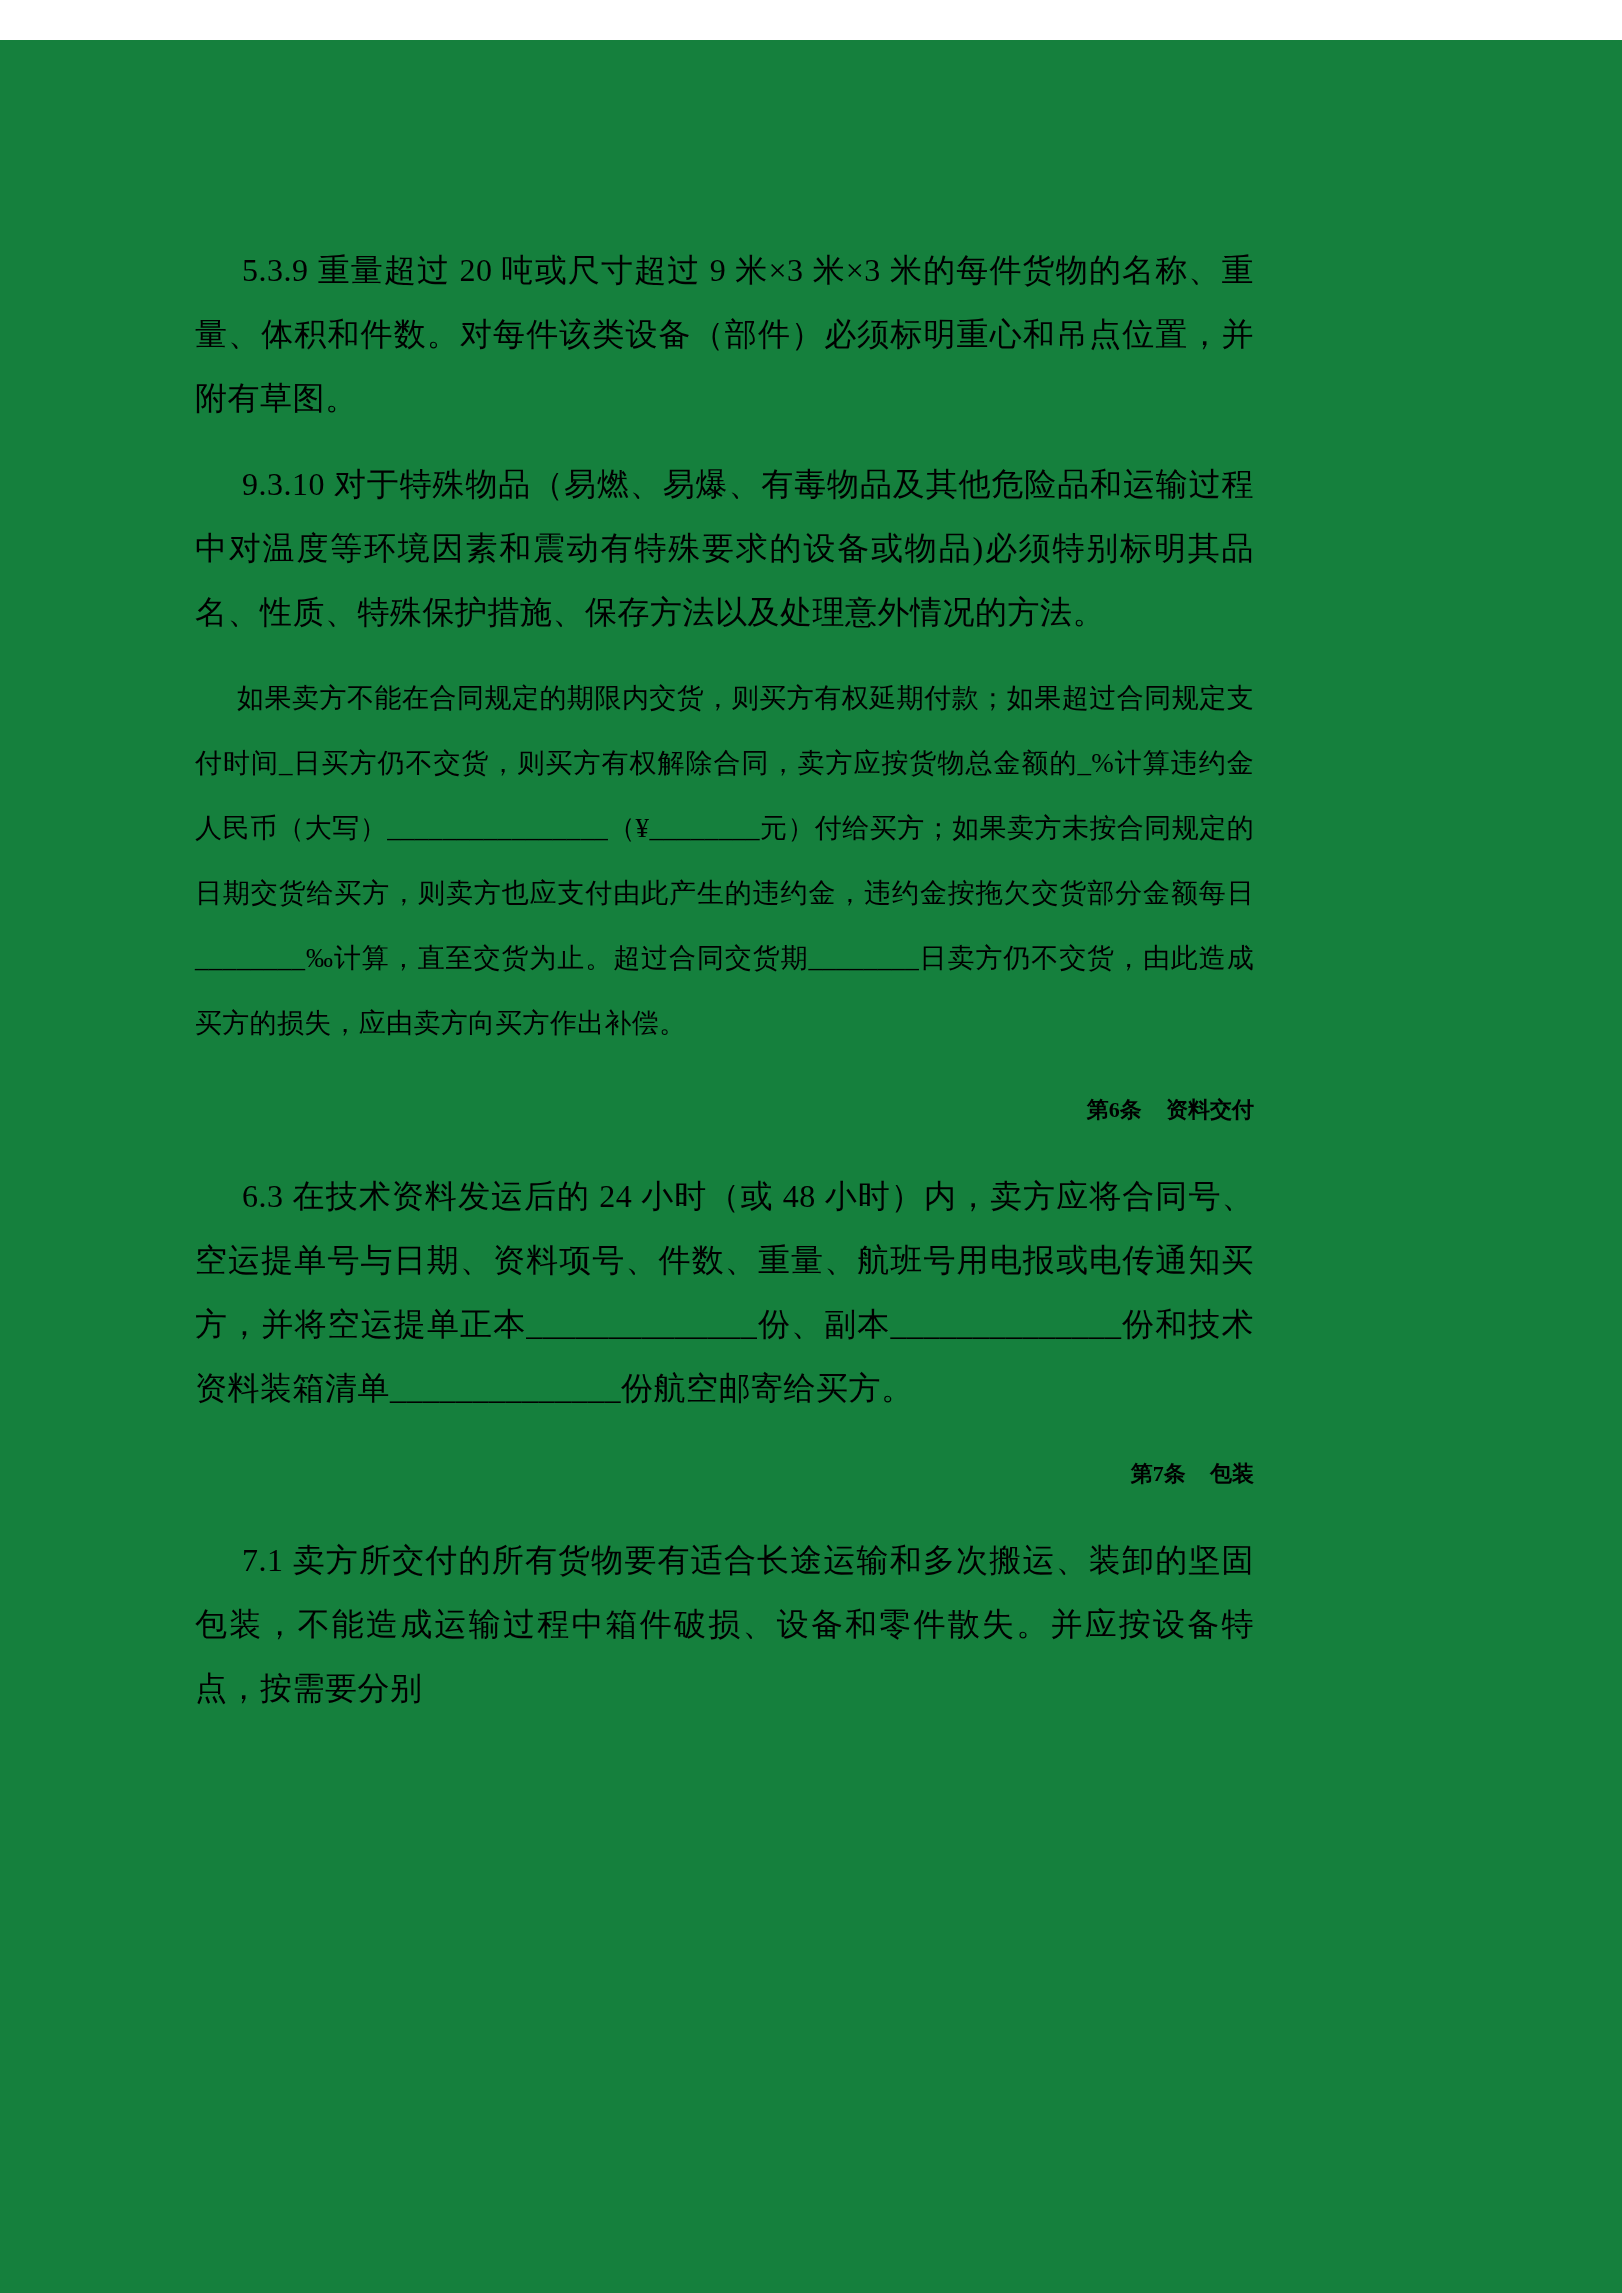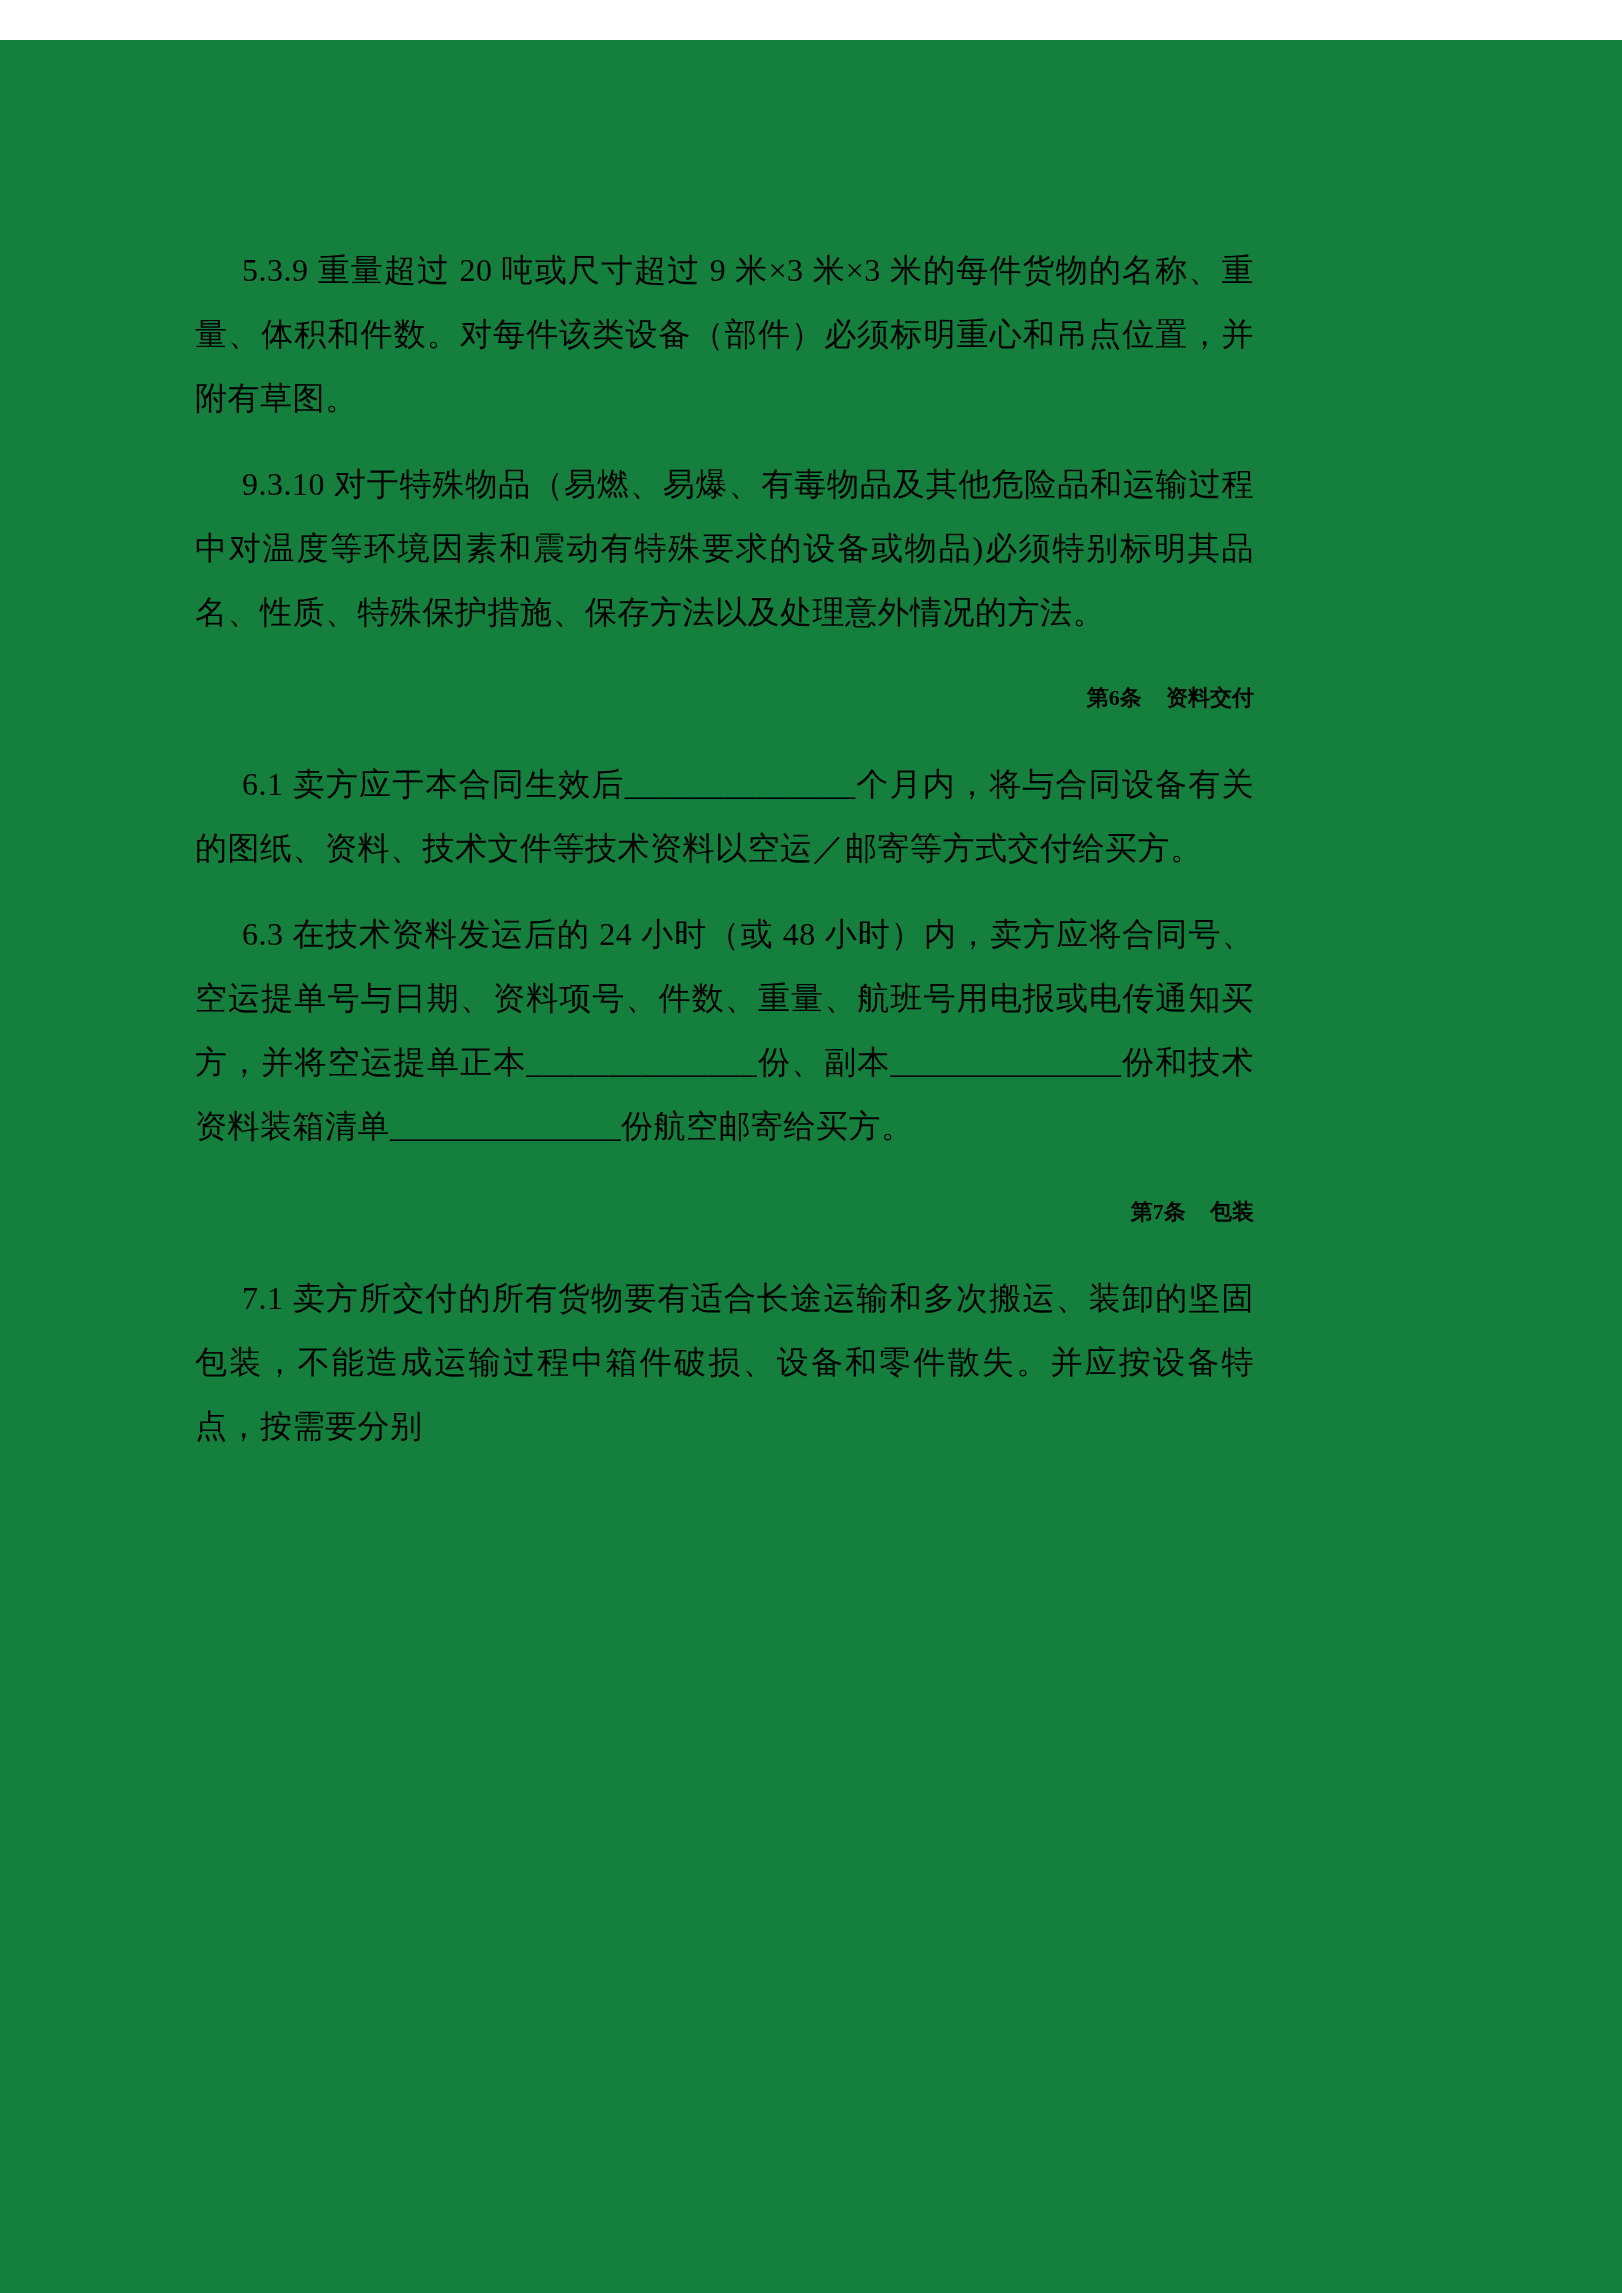--- a/index.html
+++ b/index.html
@@ -64,26 +64,26 @@
 <body>
 
 <div class="page">
   <div class="content">
 
     <p class="body">5.3.9 重量超过 20 吨或尺寸超过 9 米×3 米×3 米的每件货物的名称、重量、体积和件数。对每件该类设备（部件）必须标明重心和吊点位置，并附有草图。</p>
 
     <p class="body">9.3.10 对于特殊物品（易燃、易爆、有毒物品及其他危险品和运输过程中对温度等环境因素和震动有特殊要求的设备或物品)必须特别标明其品名、性质、特殊保护措施、保存方法以及处理意外情况的方法。</p>
 
 
+    <p class="small">如果卖方不能在合同规定的期限内交货，则买方有权延期付款；如果超过合同规定支付时间_日买方仍不交货，则买方有权解除合同，卖方应按货物总金额的_%计算违约金人民币（大写）________________（¥________元）付给买方；如果卖方未按合同规定的日期交货给买方，则卖方也应支付由此产生的违约金，违约金按拖欠交货部分金额每日________‰计算，直至交货为止。超过合同交货期________日卖方仍不交货，由此造成买方的损失，应由卖方向买方作出补偿。</p>
 
     <p class="heading">
       <span class="article-num">第6条</span><span class="article-title">资料交付</span>
     </p>
 
-    <p class="body">6.1 卖方应于本合同生效后______________个月内，将与合同设备有关的图纸、资料、技术文件等技术资料以空运／邮寄等方式交付给买方。</p>
 
 
     <p class="body">6.3 在技术资料发运后的 24 小时（或 48 小时）内，卖方应将合同号、空运提单号与日期、资料项号、件数、重量、航班号用电报或电传通知买方，并将空运提单正本______________份、副本______________份和技术资料装箱清单______________份航空邮寄给买方。</p>
 
     <p class="heading">
       <span class="article-num">第7条</span><span class="article-title">包装</span>
     </p>
 
     <p class="body last">7.1 卖方所交付的所有货物要有适合长途运输和多次搬运、装卸的坚固包装，不能造成运输过程中箱件破损、设备和零件散失。并应按设备特点，按需要分别</p>
 

